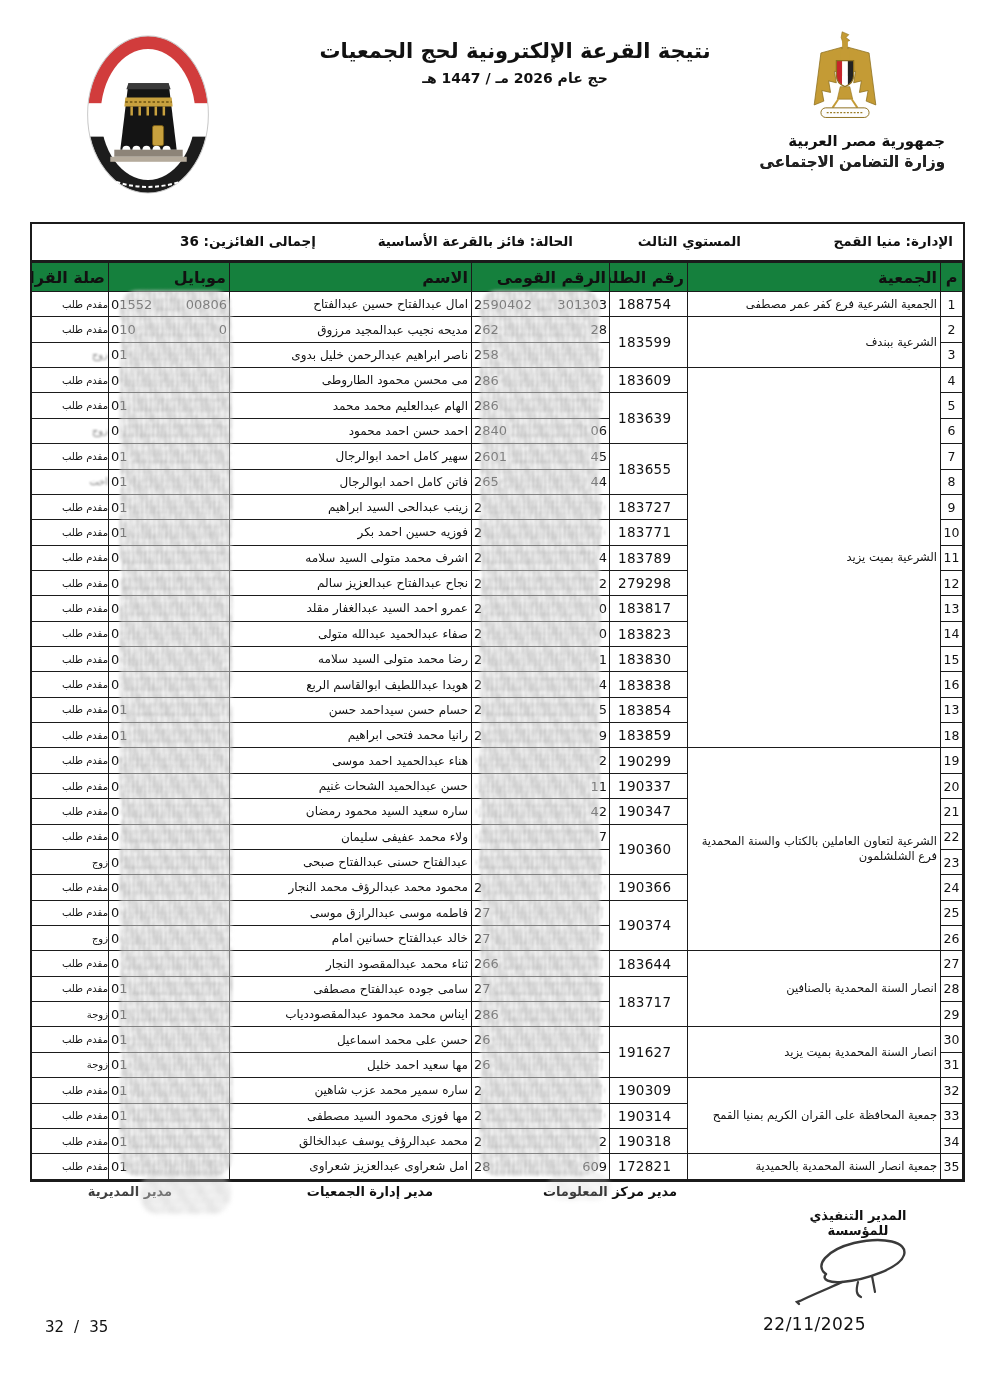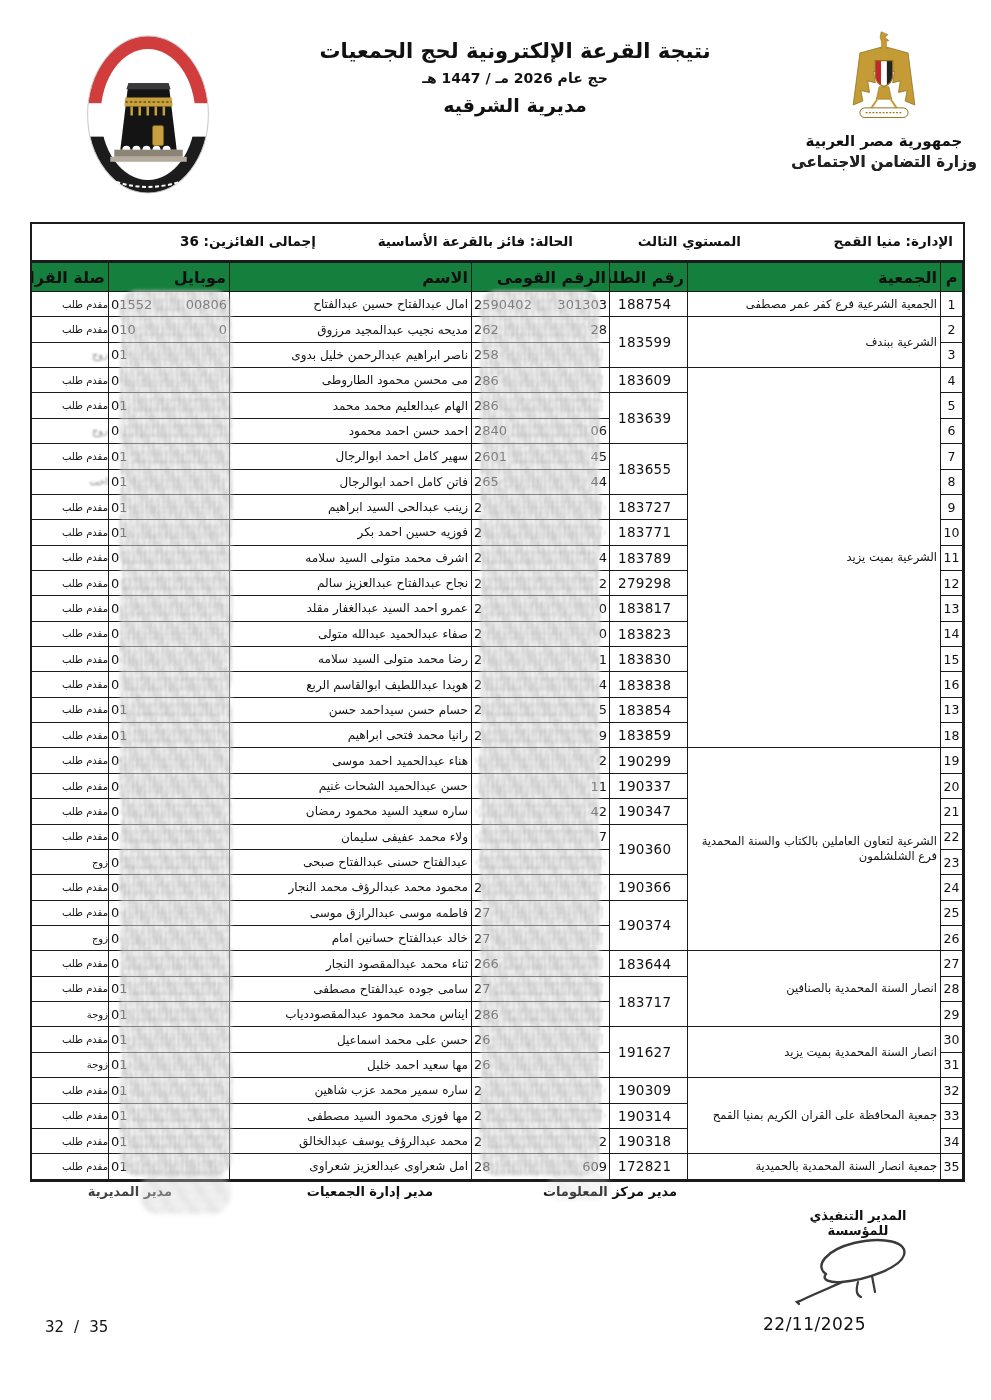--- a/index.html
+++ b/index.html
@@ -4,21 +4,21 @@
 <style>
   html,body{margin:0;padding:0;background:#e8e8e8;}
   .page{position:relative;width:991px;height:1400px;background:#fff;overflow:hidden;
         font-family:"DejaVu Sans","Liberation Sans",sans-serif;color:#111;direction:rtl;}
   
   .title-block{position:absolute;left:295px;top:38px;width:440px;text-align:center;direction:rtl;}
   .t1{font-size:21px;font-weight:bold;line-height:1.25;}
   .t2{font-size:14px;font-weight:bold;margin-top:6px;}
   .t3{font-size:19px;font-weight:bold;margin-top:8px;}
   .t4{font-size:16px;font-weight:bold;margin-top:8px;}
-  .emblem-block{position:absolute;left:784px;top:26px;width:200px;text-align:center;direction:rtl;}
+  .emblem-block{position:absolute;left:745px;top:26px;width:200px;direction:rtl;}
   .emblem-svg{display:block;margin:0 auto;}
   .gov1{font-size:15px;font-weight:bold;margin-top:2px;letter-spacing:0;}
   .gov2{font-size:15px;font-weight:bold;margin-top:3px;transform:scaleY(1.06);color:#222;
         text-shadow:0 0 .6px #444;}
   .kaaba-block{position:absolute;left:84px;top:33px;width:128px;}
   
   .tablebox{position:absolute;left:30px;top:222px;width:931px;border:2px solid #1b1b1b;background:#fff;}
   .infobar{position:relative;height:36px;border-bottom:2px solid #1b1b1b;font-weight:bold;font-size:13.5px;}
   .infobar span{position:absolute;top:9px;white-space:nowrap;}
   .inf-admin{right:10px;}
@@ -107,21 +107,20 @@
       <circle cx="82" cy="116" r="4" fill="#ffffff"></circle>
       <rect x="30" y="116" width="68" height="7" fill="#8d8478"></rect>
       <rect x="26" y="123" width="76" height="5" fill="#b5ab9c"></rect>
       <path d="M 32 148 Q 63 158 95 148" stroke="#ffffff" stroke-width="2" stroke-dasharray="4 2.5" fill="none"></path>
     </svg>
   </div>
 
   <div class="title-block">
     <div class="t1">نتيجة القرعة الإلكترونية لحج الجمعيات</div>
     <div class="t2">حج عام 2026 مـ / 1447 هـ</div>
-    <div class="t3">مديرية الشرقيه</div>
   </div>
 
   <div class="emblem-block">
     <svg class="emblem-svg" width="88" height="104" viewBox="0 0 90 108">
       <defs>
           <clipPath id="shieldClip">
             <path d="M36,36 h18 v15 q0,9 -9,12 q-9,-3 -9,-12 z"></path>
           </clipPath>
         </defs>
       <polygon points="42,6 49,9 46,12 50,15 43,18 41,12" fill="#c49b35" stroke="#8d6e1c" stroke-width="0.6"></polygon>

